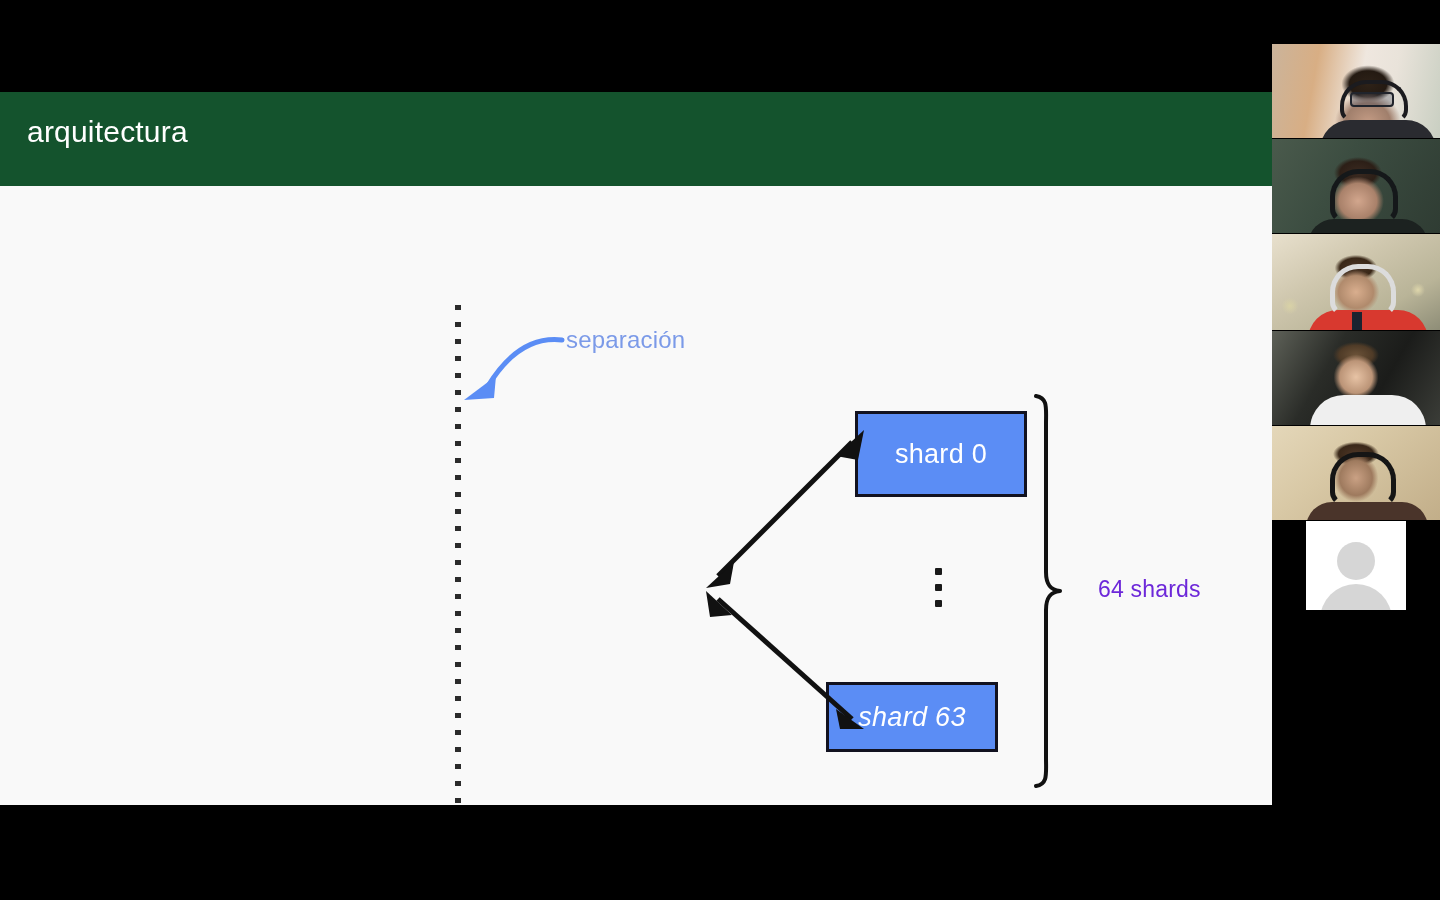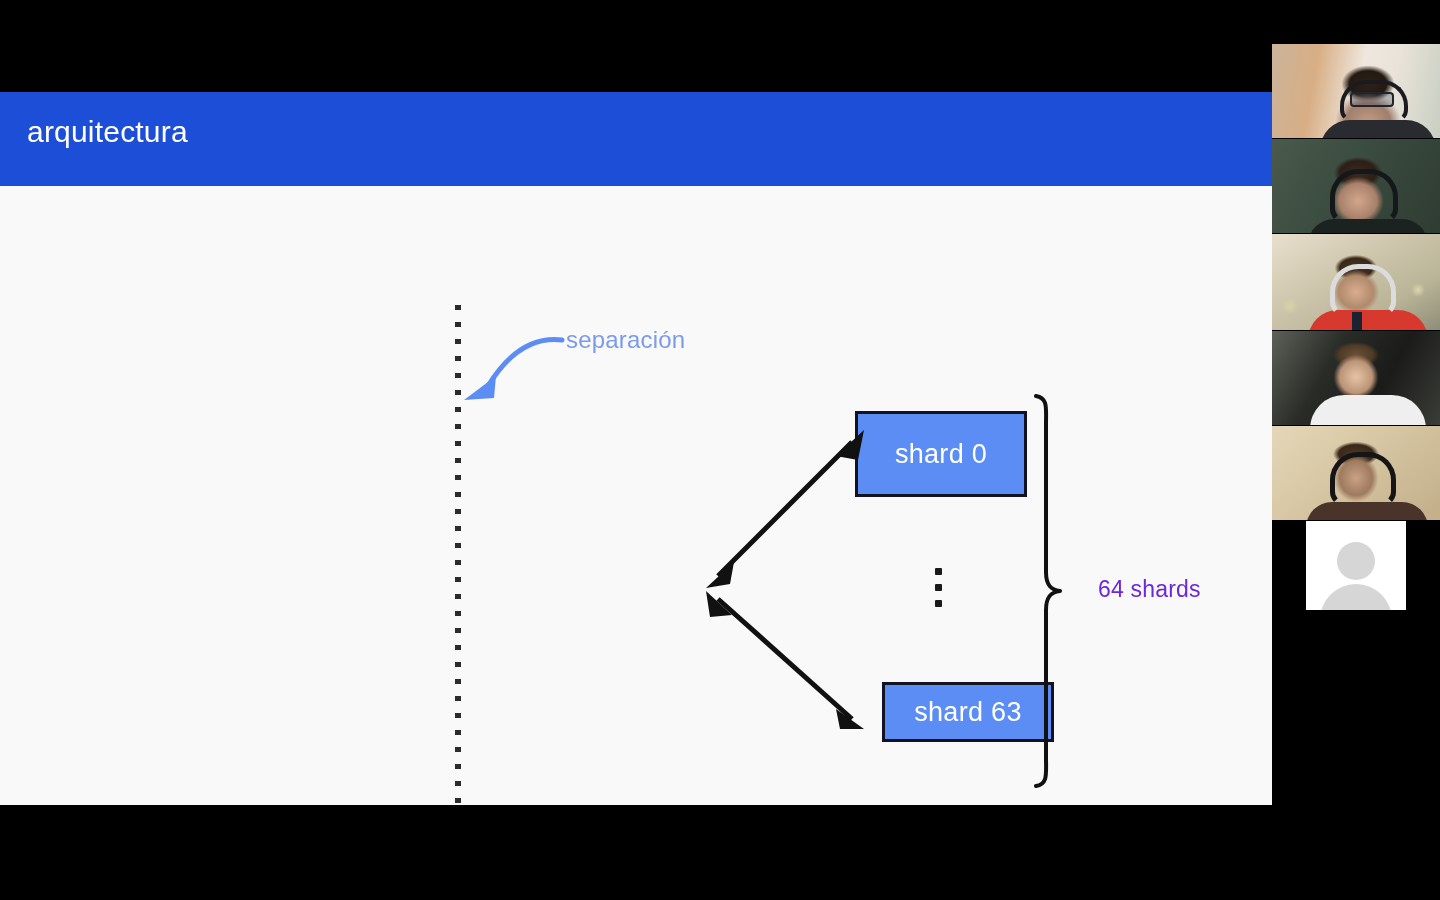--- a/index.html
+++ b/index.html
@@ -29,21 +29,21 @@
     height: 713px;
     background: #f9f9f9;
     overflow: hidden;
   }
   #slide-header {
     position: absolute;
     left: 0;
     top: 0;
     width: 1272px;
     height: 94px;
-    background: #1d4ed8;
+    background: #14532d;
     padding-left: 16px;
   }
   #slide-title {
     position: absolute;
     left: 27px;
     top: 23px;
     font-size: 30px;
     color: #ffffff;
     letter-spacing: 0.2px;
     font-weight: 400;
@@ -76,21 +76,21 @@
   #box-eth1 {
     left: 212px; top: 363px; width: 175px; height: 73px;
   }
   #box-cadena {
     left: 532px; top: 363px; width: 175px; height: 79px;
   }
   #box-shard0 {
     left: 855px; top: 225px; width: 172px; height: 86px;
   }
   #box-shard63 {
-    left: 882px; top: 496px; width: 172px; height: 60px;
+    left: 826px; top: 496px; width: 172px; height: 70px; font-style: italic;
   }
 
   
   #separator-line {
     position: absolute;
     left: 455px;
     top: 119px;
     width: 6px;
     height: 554px;
     background-image: repeating-linear-gradient(

